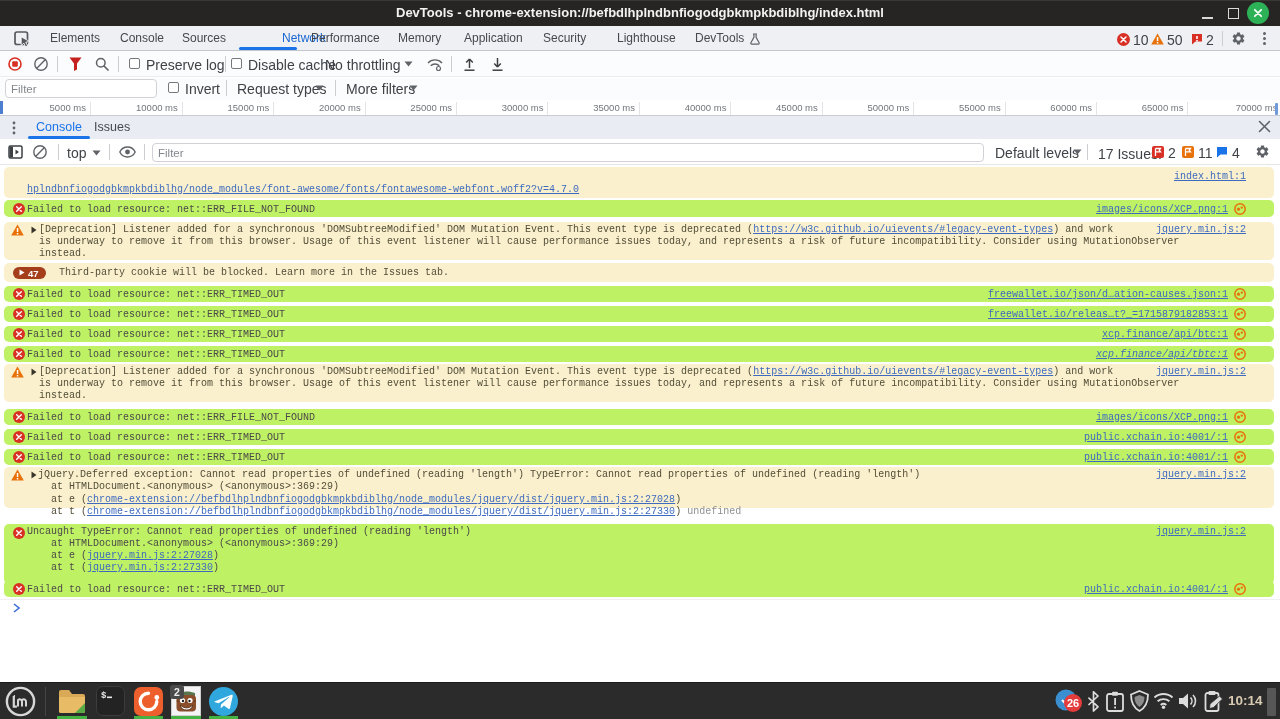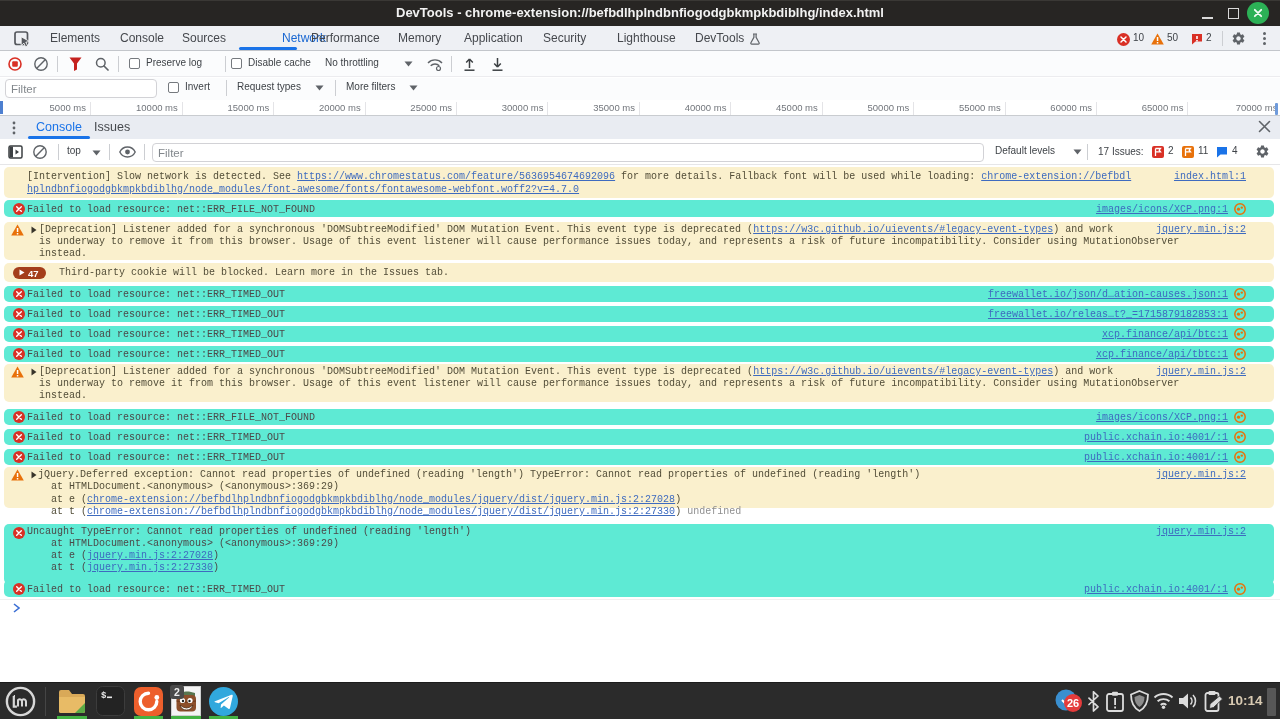--- a/index.html
+++ b/index.html
@@ -15,27 +15,27 @@
 .tabactive{color:#1967d2;}
 #netunderline{left:239px;top:47px;width:58px;height:3px;background:#1a73e8;border-radius:2px;}
 
 #nettb{left:0;top:51px;width:1280px;height:26px;background:#fbfcfd;border-bottom:1px solid #ececef;box-sizing:border-box;}
 #filterrow{left:0;top:78px;width:1280px;height:22px;background:#fbfcfd;}
 #ruler{left:0;top:100px;width:1280px;height:15px;background:#fff;border-bottom:1px solid #c9ccd0;box-sizing:content-box;}
 .rcol{top:102px;height:13px;border-right:1px solid #e4e4e7;color:#72767c;font-size:9.5px;text-align:right;padding-right:4px;box-sizing:border-box;}
 #drawer{left:0;top:116px;width:1280px;height:23px;background:#e9ecf2;}
 #ctb{left:0;top:139px;width:1280px;height:25px;background:#fff;border-bottom:1px solid #e6e6e8;box-sizing:content-box;}
 .sep{width:1px;background:#ccced2;}
-.uitext{font-size:10px;color:#3f4348;white-space:nowrap;}
+.uitext{font-size:14px;color:#3f4348;white-space:nowrap;}
 
 .inp{border:1px solid #d2d2d6;border-radius:4px;background:#fff;color:#82878c;font-size:11.5px;box-sizing:border-box;}
 
 .card{position:absolute;left:4px;width:1270px;border-radius:5px;font-family:"Liberation Mono",monospace;font-size:10px;box-sizing:border-box;}
 .warn{background:#faf0cd;color:#524d38;}
-.err{background:#5eead4;color:#4c4949;}
+.err{background:#bef264;color:#4c4949;}
 .lnk{color:#3e6bbf;text-decoration:underline;}
 .mline{position:absolute;white-space:pre;line-height:12px;}
 .srcr{position:absolute;right:46px;white-space:pre;}
 .srcn{position:absolute;right:28px;white-space:pre;}
 .isico{position:absolute;right:28px;}
 .undef{color:#8f8f8f;}
 </style>
 </head>
 <body>
 <div id="stage">
@@ -231,21 +231,20 @@
   <svg class="abs" style="left:1216px;top:146px;" width="12" height="12">
         <path d="M1 1 h10 v7.5 h-6.5 L1 11.5 Z" fill="#1a73e8"></path>
       </svg>
   <div class="abs uitext" style="left:1232px;top:145px;">4</div>
   <svg class="abs" style="left:1255px;top:144px;" width="15" height="15">
         <path fill-rule="evenodd" fill="#5f6368" transform="scale(0.625)" d="M19.14 12.94c.04-.3.06-.61.06-.94 0-.32-.02-.64-.07-.94l2.03-1.58c.18-.14.23-.41.12-.61l-1.92-3.32c-.12-.22-.37-.29-.59-.22l-2.39.96c-.5-.38-1.03-.7-1.62-.94L14.4 2.81c-.04-.24-.24-.41-.48-.41h-3.84c-.24 0-.43.17-.47.41L9.25 5.35c-.59.24-1.13.57-1.62.94L5.24 5.33c-.22-.08-.47 0-.59.22L2.74 8.87c-.12.21-.08.47.12.61l2.03 1.58c-.05.3-.09.63-.09.94s.02.64.07.94l-2.03 1.58c-.18.14-.23.41-.12.61l1.92 3.32c.12.22.37.29.59.22l2.39-.96c.5.38 1.03.7 1.62.94l.36 2.54c.05.24.24.41.48.41h3.84c.24 0 .44-.17.47-.41l.36-2.54c.59-.24 1.13-.56 1.62-.94l2.39.96c.22.08.47 0 .59-.22l1.92-3.32c.12-.22.07-.47-.12-.61l-2.01-1.58zM12 15.6c-1.98 0-3.6-1.62-3.6-3.6s1.62-3.6 3.6-3.6 3.6 1.62 3.6 3.6-1.62 3.6-3.6 3.6z"></path>
       </svg>
 </div>
 <div class="abs" id="messages">
 <div class="card warn" style="top:167px;height:31px;">
-  <div class="mline" style="left:23px;top:4px;">[Intervention] Slow network is detected. See <span class="lnk">https://www.chromestatus.com/feature/5636954674692096</span> for more details. Fallback font will be used while loading: <span class="lnk">chrome-extension://befbdl</span></div>
   <div class="mline" style="left:23px;top:17px;"><span class="lnk">hplndbnfiogodgbkmpkbdiblhg/node_modules/font-awesome/fonts/fontawesome-webfont.woff2?v=4.7.0</span></div>
   <div class="mline srcn lnk" style="top:4px;">index.html:1</div>
 </div>
 <div class="card err" style="top:200px;height:17px;">
   <svg class="abs" style="left:9px;top:2.5px;" width="12" height="12">
           <circle cx="6" cy="6" r="6" fill="#d93025"></circle>
           <path d="M3.7 3.7 L8.3 8.3 M8.3 3.7 L3.7 8.3" stroke="#fff" stroke-width="1.4" stroke-linecap="round"></path>
         </svg>
   <div class="mline" style="left:23px;top:3.5px;">Failed to load resource: net::ERR_FILE_NOT_FOUND</div>
   <div class="mline srcr lnk" style="top:3.5px;">images/icons/XCP.png:1</div>
@@ -315,21 +314,21 @@
           <circle cx="4.5" cy="6.2" r="1.6" fill="#e8710a"></circle>
           <circle cx="7.8" cy="4.6" r="1.2" fill="#e8710a"></circle>
         </svg>
 </div>
 <div class="card err" style="top:346px;height:16px;">
   <svg class="abs" style="left:9px;top:2px;" width="12" height="12">
           <circle cx="6" cy="6" r="6" fill="#d93025"></circle>
           <path d="M3.7 3.7 L8.3 8.3 M8.3 3.7 L3.7 8.3" stroke="#fff" stroke-width="1.4" stroke-linecap="round"></path>
         </svg>
   <div class="mline" style="left:23px;top:3px;">Failed to load resource: net::ERR_TIMED_OUT</div>
-  <div class="mline srcr lnk" style="top:3px;">xcp.finance/api/tbtc:1</div>
+  <div class="mline srcr lnk" style="top:3px;font-style:italic;">xcp.finance/api/tbtc:1</div>
   <svg class="isico" style="top:2px;" width="12" height="12">
           <circle cx="6" cy="6" r="5.2" fill="none" stroke="#e8710a" stroke-width="1.5"></circle>
           <circle cx="4.5" cy="6.2" r="1.6" fill="#e8710a"></circle>
           <circle cx="7.8" cy="4.6" r="1.2" fill="#e8710a"></circle>
         </svg>
 </div>
 <div class="card warn" style="top:364px;height:38px;">
   <svg class="abs" style="left:7px;top:2px;" width="13" height="12">
           <path d="M6.5 0.5 L12.8 11.5 H0.2 Z" fill="#e8710a"></path>
           <rect x="5.8" y="4" width="1.5" height="4" fill="#fff"></rect>

